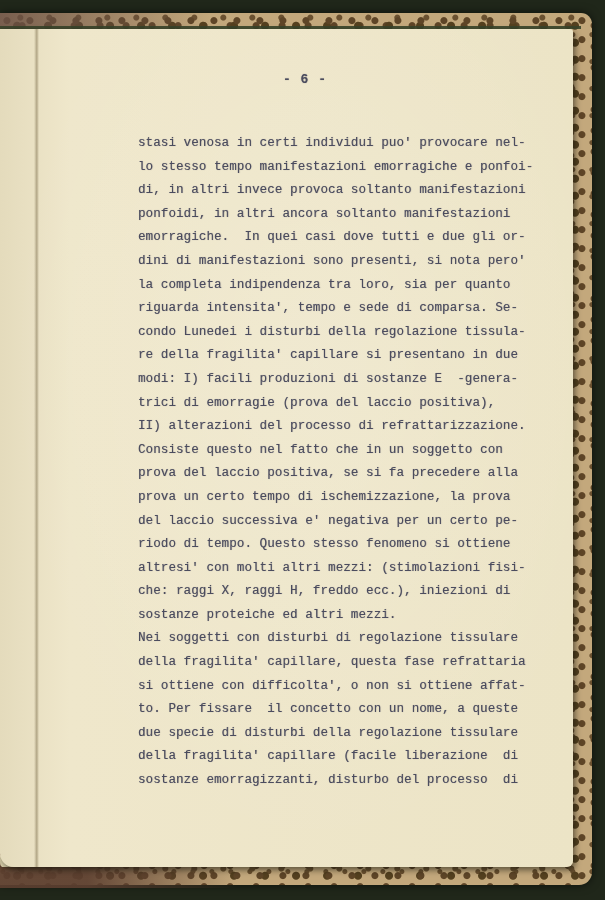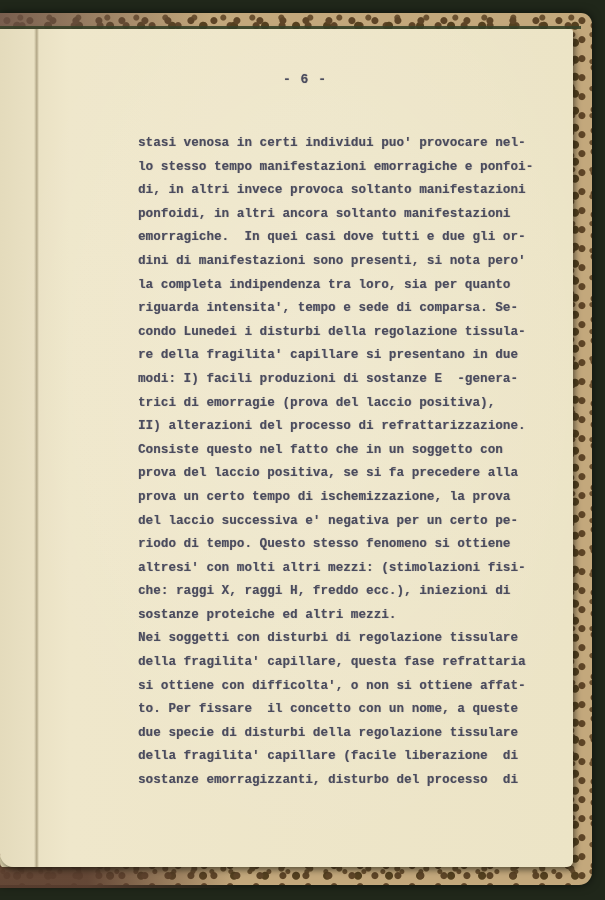--- a/index.html
+++ b/index.html
@@ -89,21 +89,21 @@
     font-weight:bold;
     letter-spacing:1px;
     text-shadow:0 0 1px rgba(50,50,75,.5);
   }
   .body-text{
     position:absolute;
     top:103px;left:138px;
     width:410px;
     font-size:12.5px;
     line-height:23.6px;
-    font-weight:bold;
+    font-weight:normal;
     color:var(--ink);
     white-space:pre;
     letter-spacing:.1px;
     text-shadow:.4px .4px .8px rgba(45,45,70,.45);
   }
 </style>
 </head>
 <body>
 
 <div class="scene">

